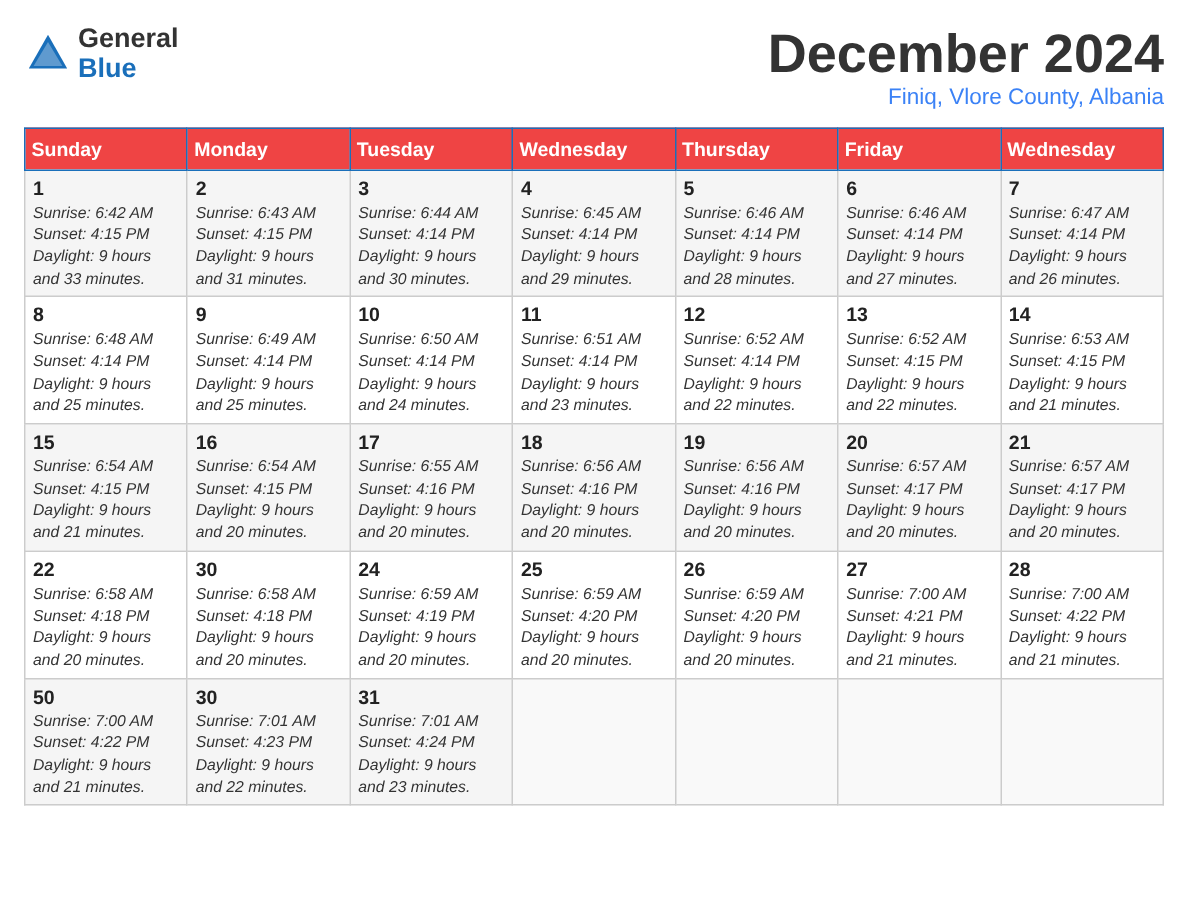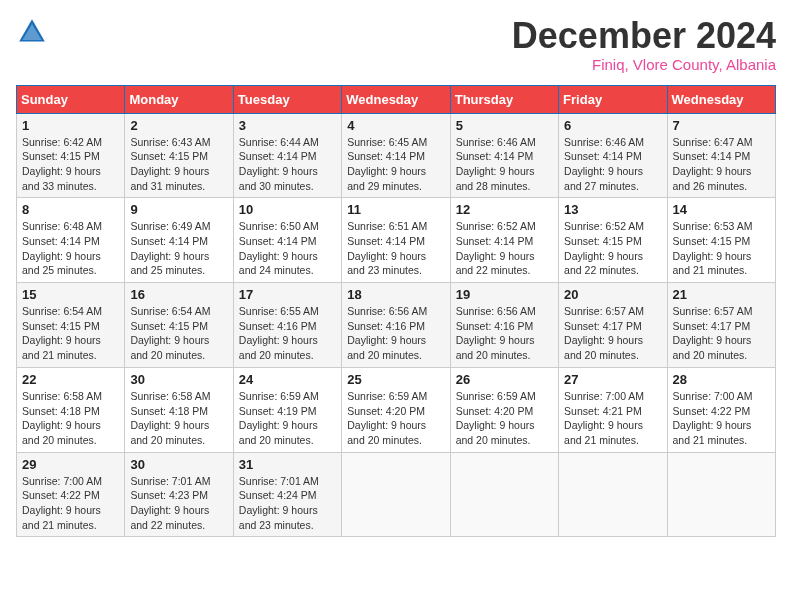--- a/index.html
+++ b/index.html
@@ -44,21 +44,21 @@
       text-align: right;
     }
     .month-title {
       font-size: 36px;
       font-weight: bold;
       color: #333;
       line-height: 1.1;
     }
     .location-title {
       font-size: 15px;
-      color: #ec4899;
+      color: #3b82f6;
     }
     .calendar {
       width: 100%;
       border-collapse: collapse;
       font-size: 11px;
     }
     .calendar thead th {
       background: #ef4444;
       color: #fff;
       padding: 6px 4px;
@@ -84,34 +84,39 @@
       font-size: 13px;
       font-weight: bold;
       color: #222;
       display: block;
       margin-bottom: 2px;
     }
     .day-info {
       color: #333;
       font-size: 10.5px;
       line-height: 1.4;
+      font-style: italic;
     }
     .empty-cell {
       background: #f9f9f9 !important;
     }
   </style>
 </head>
 <body>
 
 <div class="header">
   <div class="logo">
     <svg class="logo-icon" viewBox="0 0 40 40">
       <polygon points="20,4 36,32 4,32" fill="#1a6fba"></polygon>
       <polygon points="20,10 32,30 8,30" fill="#fff" opacity="0.3"></polygon>
     </svg>
+    <div class="logo-text">
+      <span class="logo-general">General</span>
+      <span class="logo-blue">Blue</span>
+    </div>
   </div>
   <div class="title-block">
     <div class="month-title">December 2024</div>
     <div class="location-title">Finiq, Vlore County, Albania</div>
   </div>
 </div>
 
 <table class="calendar">
   <thead>
     <tr>
@@ -240,21 +245,21 @@
           <span class="day-num">27</span>
           <span class="day-info">Sunrise: 7:00 AM<br>Sunset: 4:21 PM<br>Daylight: 9 hours and 21 minutes.</span>
         </td>
         <td>
           <span class="day-num">28</span>
           <span class="day-info">Sunrise: 7:00 AM<br>Sunset: 4:22 PM<br>Daylight: 9 hours and 21 minutes.</span>
         </td>
       </tr>
       <tr>
         <td>
-          <span class="day-num">29</span>
+          <span class="day-num">50</span>
           <span class="day-info">Sunrise: 7:00 AM<br>Sunset: 4:22 PM<br>Daylight: 9 hours and 21 minutes.</span>
         </td>
         <td>
           <span class="day-num">30</span>
           <span class="day-info">Sunrise: 7:01 AM<br>Sunset: 4:23 PM<br>Daylight: 9 hours and 22 minutes.</span>
         </td>
         <td>
           <span class="day-num">31</span>
           <span class="day-info">Sunrise: 7:01 AM<br>Sunset: 4:24 PM<br>Daylight: 9 hours and 23 minutes.</span>
         </td>

